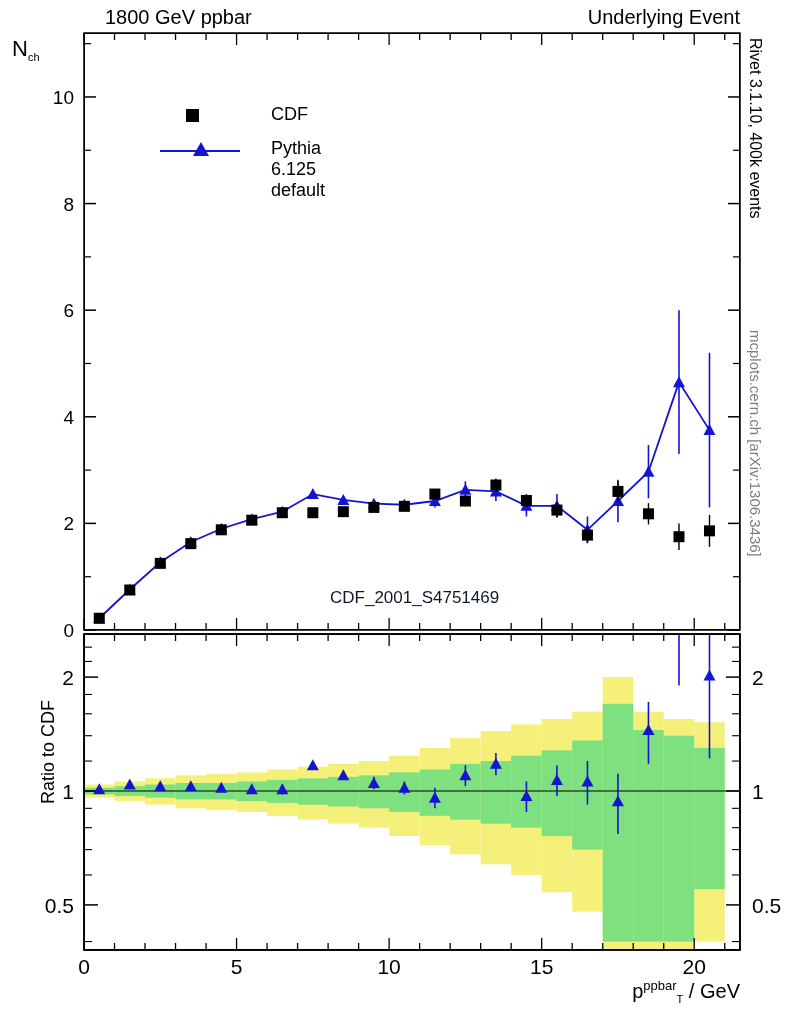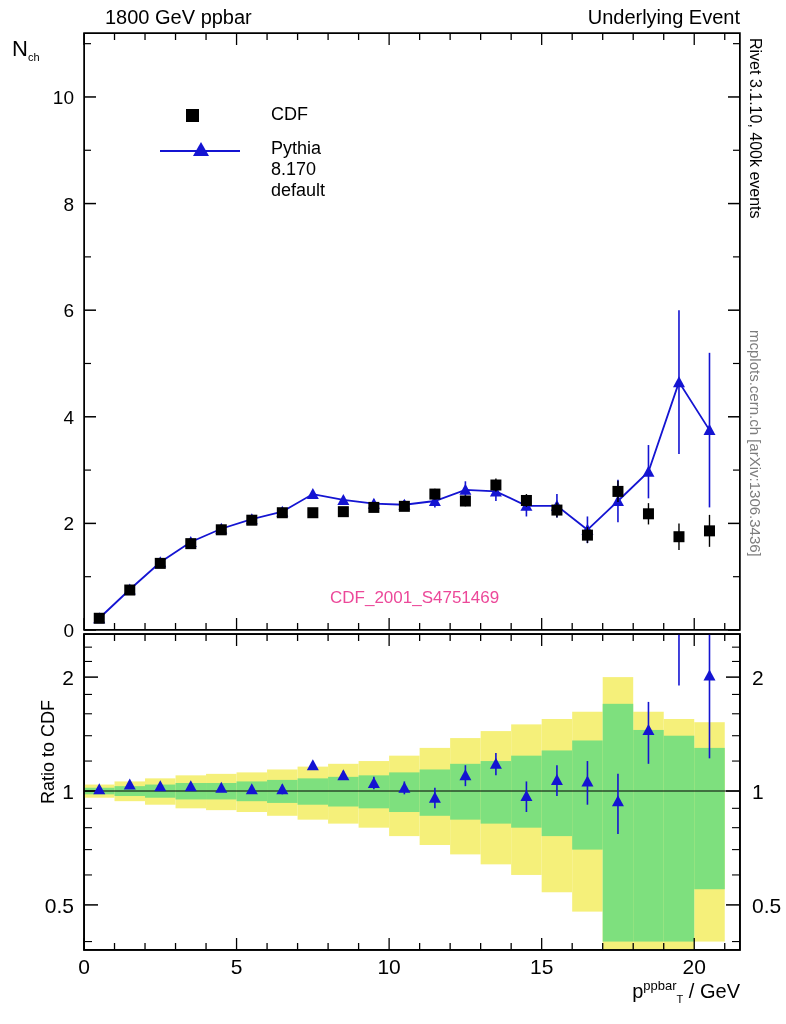--- a/index.html
+++ b/index.html
@@ -26,21 +26,21 @@
   
   .legend{position:absolute;left:160px;top:105px;font-size:18px;}
   .legend .row{position:relative;height:34px;}
   .legend .row .mk{position:absolute;left:0;top:0;width:90px;height:22px;}
   .legend .row .tx{position:absolute;left:111px;top:-1px;}
 
   .sq{position:absolute;width:13px;height:13px;background:#000;left:26px;top:4px;}
   .lnblue{position:absolute;left:0;top:11px;width:80px;height:2px;background:#1414d2;}
   .tri{position:absolute;left:33px;top:3px;width:0;height:0;border-left:8px solid transparent;border-right:8px solid transparent;border-bottom:14px solid #1414d2;}
 
-  .watermark{position:absolute;left:330px;top:588px;font-size:17px;color:#ec4899;}
+  .watermark{position:absolute;left:330px;top:588px;font-size:17px;color:#0f172a;}
 
   .ratiolab{position:absolute;writing-mode:vertical-rl;transform:rotate(180deg);font-size:18px;left:38px;top:700px;}
 
   .xaxislab{position:absolute;font-size:20px;right:46px;top:978px;}
   .sub{font-size:11px;vertical-align:sub;margin-top:24px;}
   .supl{font-size:13px;vertical-align:super;}
 
   svg{position:absolute;left:0;top:0;overflow:visible;}
 </style>
 </head>
@@ -73,21 +73,21 @@
       <div class="mk">
           <span class="sq"></span>
         </div>
       <div class="tx">CDF</div>
     </div>
     <div class="row">
       <div class="mk">
           <span class="lnblue"></span>
           <span class="tri"></span>
         </div>
-      <div class="tx">Pythia 8.170 default</div>
+      <div class="tx">Pythia 6.125 default</div>
     </div>
   </div>
 
   <div class="xaxislab">
     <span>p</span><span class="supl">ppbar</span><span class="sub">T</span><span> / GeV</span>
   </div>
 
   <svg id="overlay" width="786" height="1024">
       <rect x="84" y="784.5634408665812" width="30.51162790697674" height="13.152490868215864" fill="#f5f07a" stroke="none"></rect>
       <rect x="114.51162790697674" y="781.43347165777" width="30.51162790697674" height="19.74192290965243" fill="#f5f07a" stroke="none"></rect>

